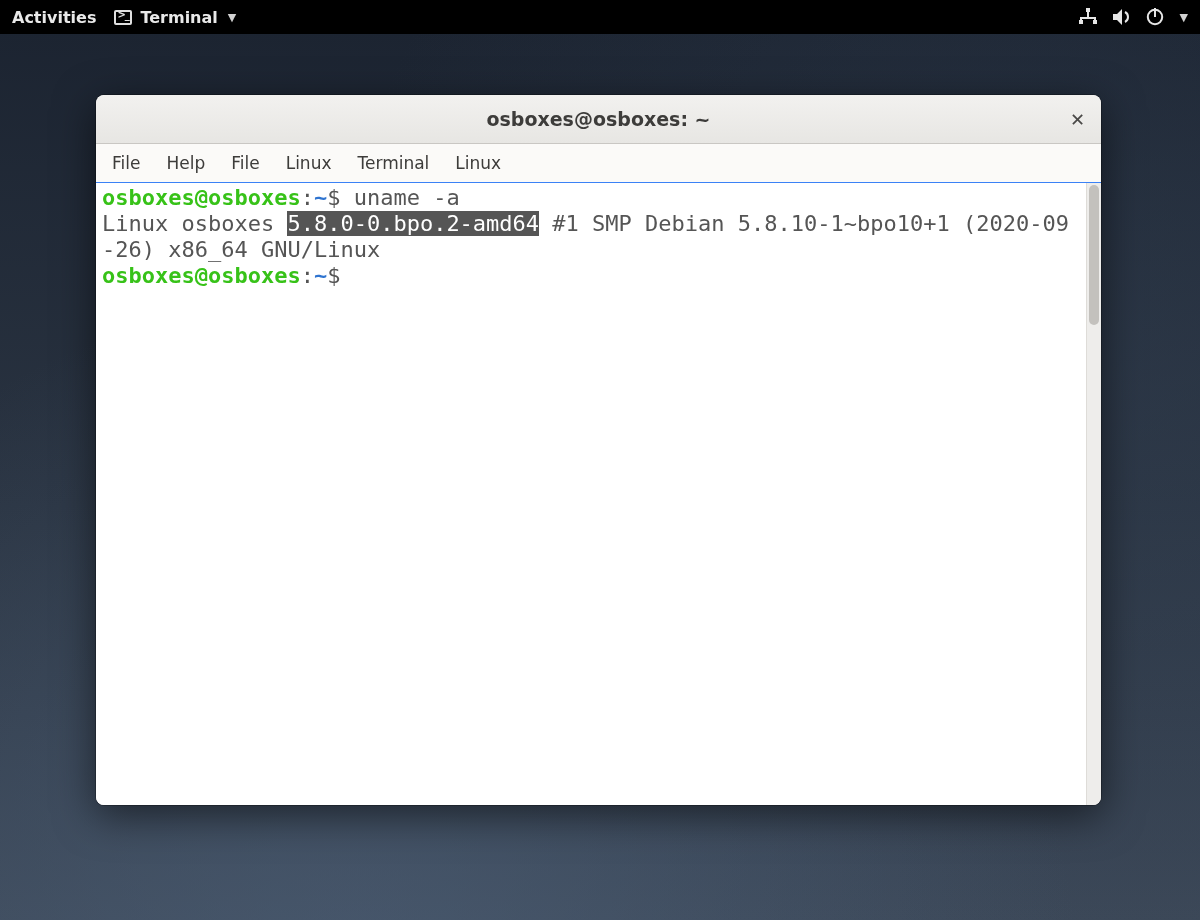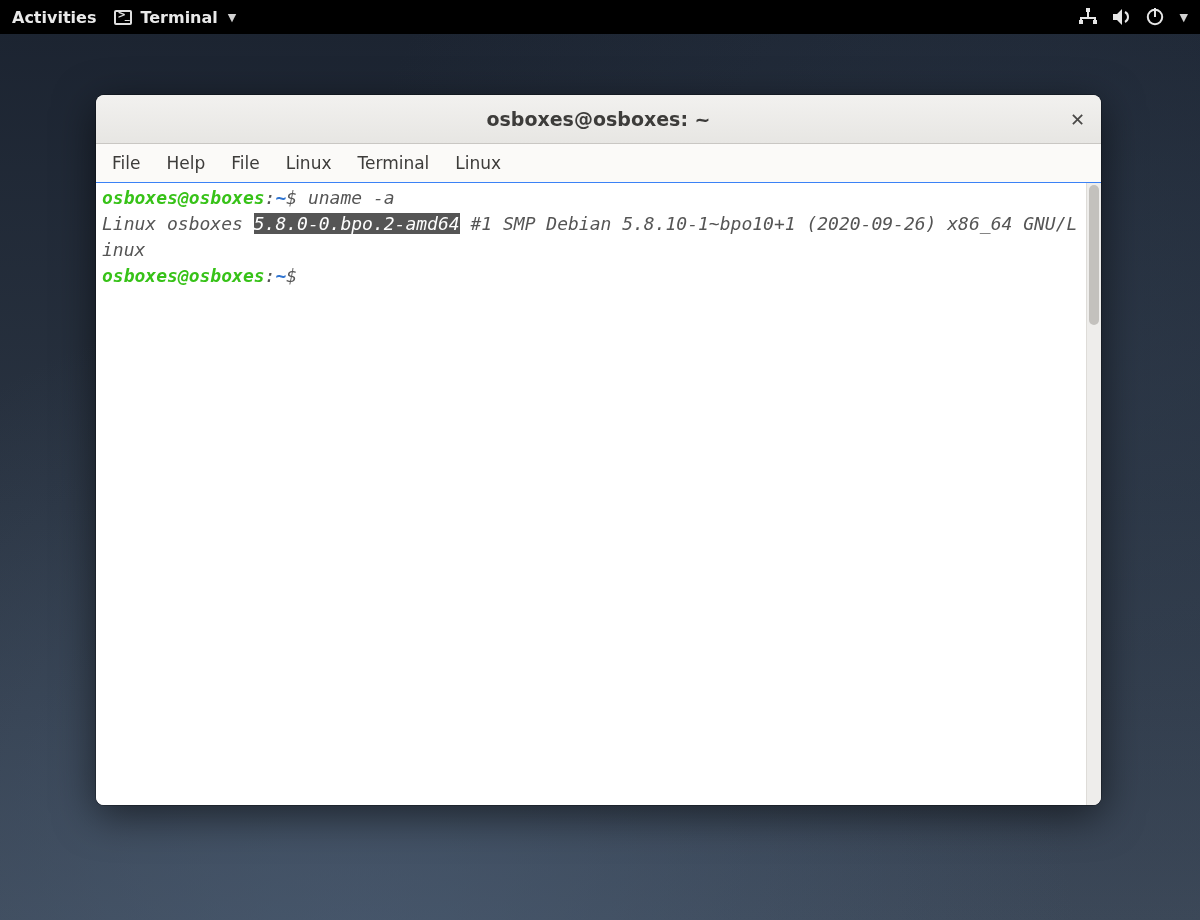--- a/index.html
+++ b/index.html
@@ -129,27 +129,26 @@
   .menubar .menu-item { cursor: default; }
   .terminal-area {
     flex: 1;
     position: relative;
     display: flex;
   }
   .terminal {
     flex: 1;
     background: #ffffff;
     font-family: "DejaVu Sans Mono","Liberation Mono",monospace;
-    font-size: 18px;
+    font-size: 22px;
     line-height: 26px;
     color: #555555;
     padding: 2px 6px 6px 6px;
     white-space: pre-wrap;
     word-break: break-all;
-    font-style: italic;
   }
   .terminal .user { color: #37c218; font-weight: 600; }
   .terminal .path { color: #2f74d0; font-weight: 600; }
   .terminal .dim  { color: #555555; }
   .terminal .sel  { background:#555555; color:#ffffff; }
   .scrollbar {
     width: 14px;
     background: #eeedeb;
     border-left: 1px solid #dedcd8;
     display:flex; flex-direction:column;

